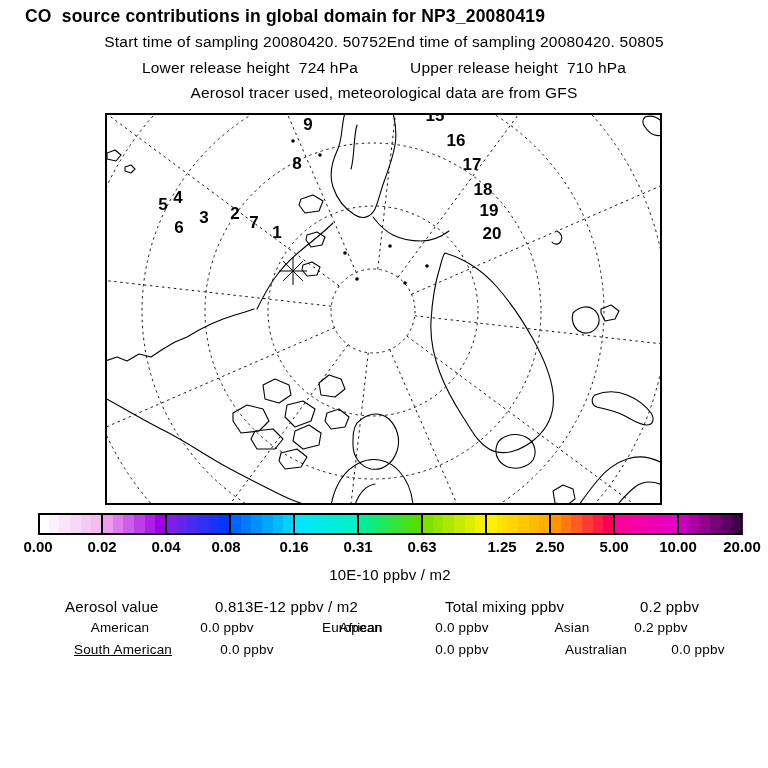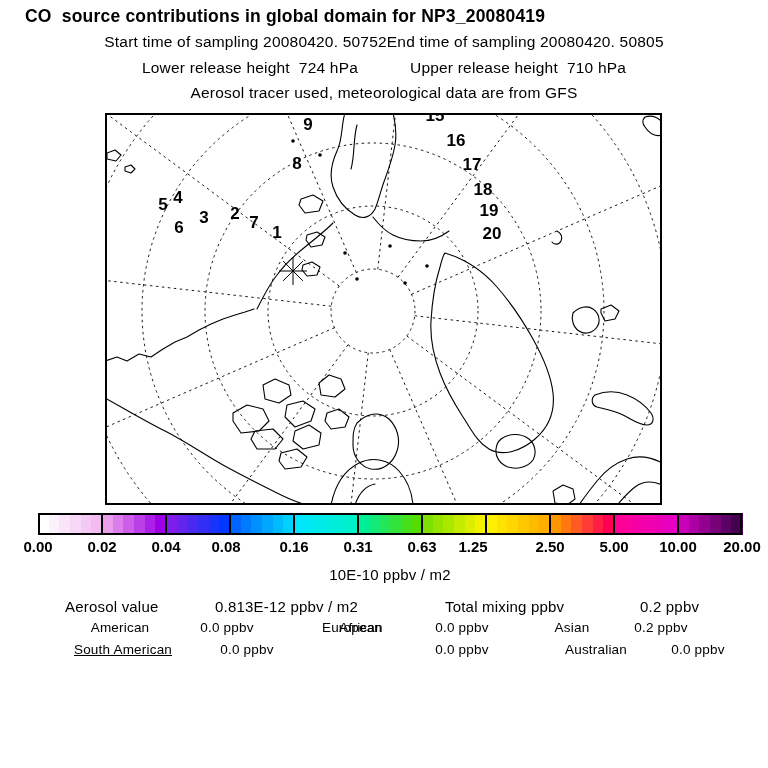--- a/index.html
+++ b/index.html
@@ -220,21 +220,21 @@
       <div class="bar-border"></div>
     </div>
   <div id="ticks">
       <span style="left: 0px;">0.00</span>
       <span style="left: 64px;">0.02</span>
       <span style="left: 128px;">0.04</span>
       <span style="left: 188px;">0.08</span>
       <span style="left: 256px;">0.16</span>
       <span style="left: 320px;">0.31</span>
       <span style="left: 384px;">0.63</span>
-      <span style="left: 435px;">1.25</span>
+      <span style="left: 464px;">1.25</span>
       <span style="left: 512px;">2.50</span>
       <span style="left: 576px;">5.00</span>
       <span style="left: 640px;">10.00</span>
       <span style="left: 704px;">20.00</span>
     </div>
   <div class="unit">10E-10 ppbv / m2</div>
 
   <div class="srow1">
     <span style="left:65px">Aerosol value</span>
     <span style="left:215px">0.813E-12 ppbv / m2</span>

